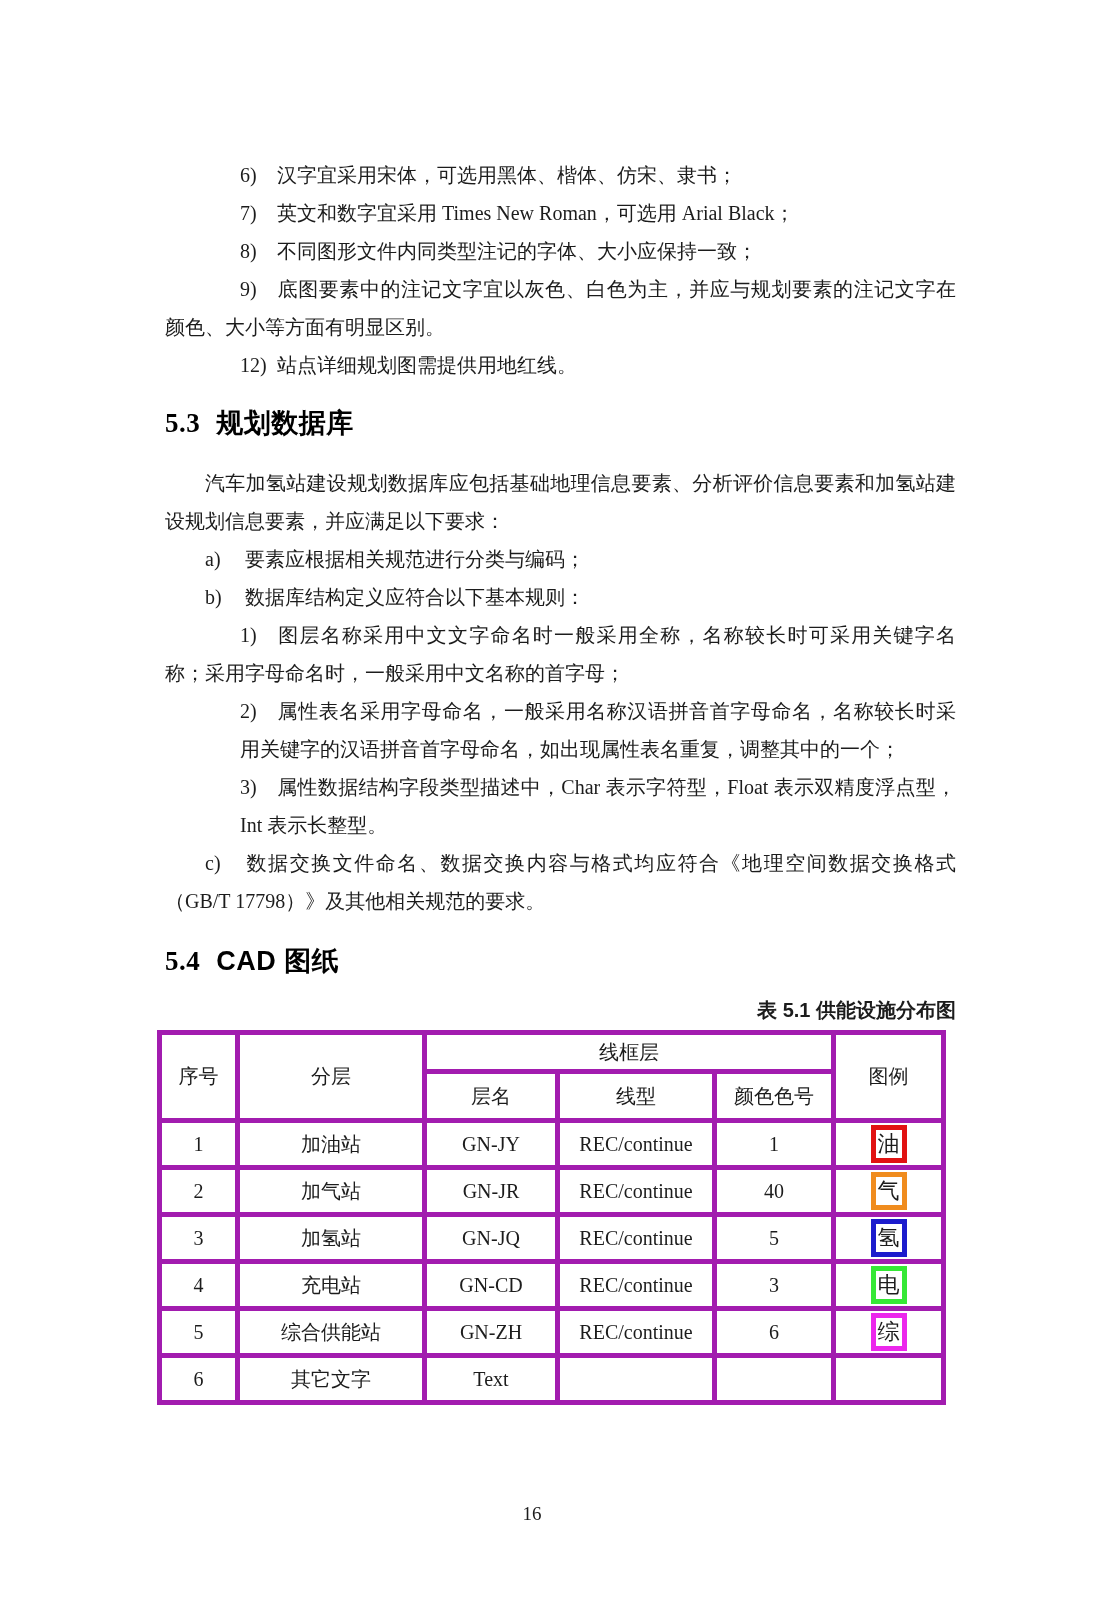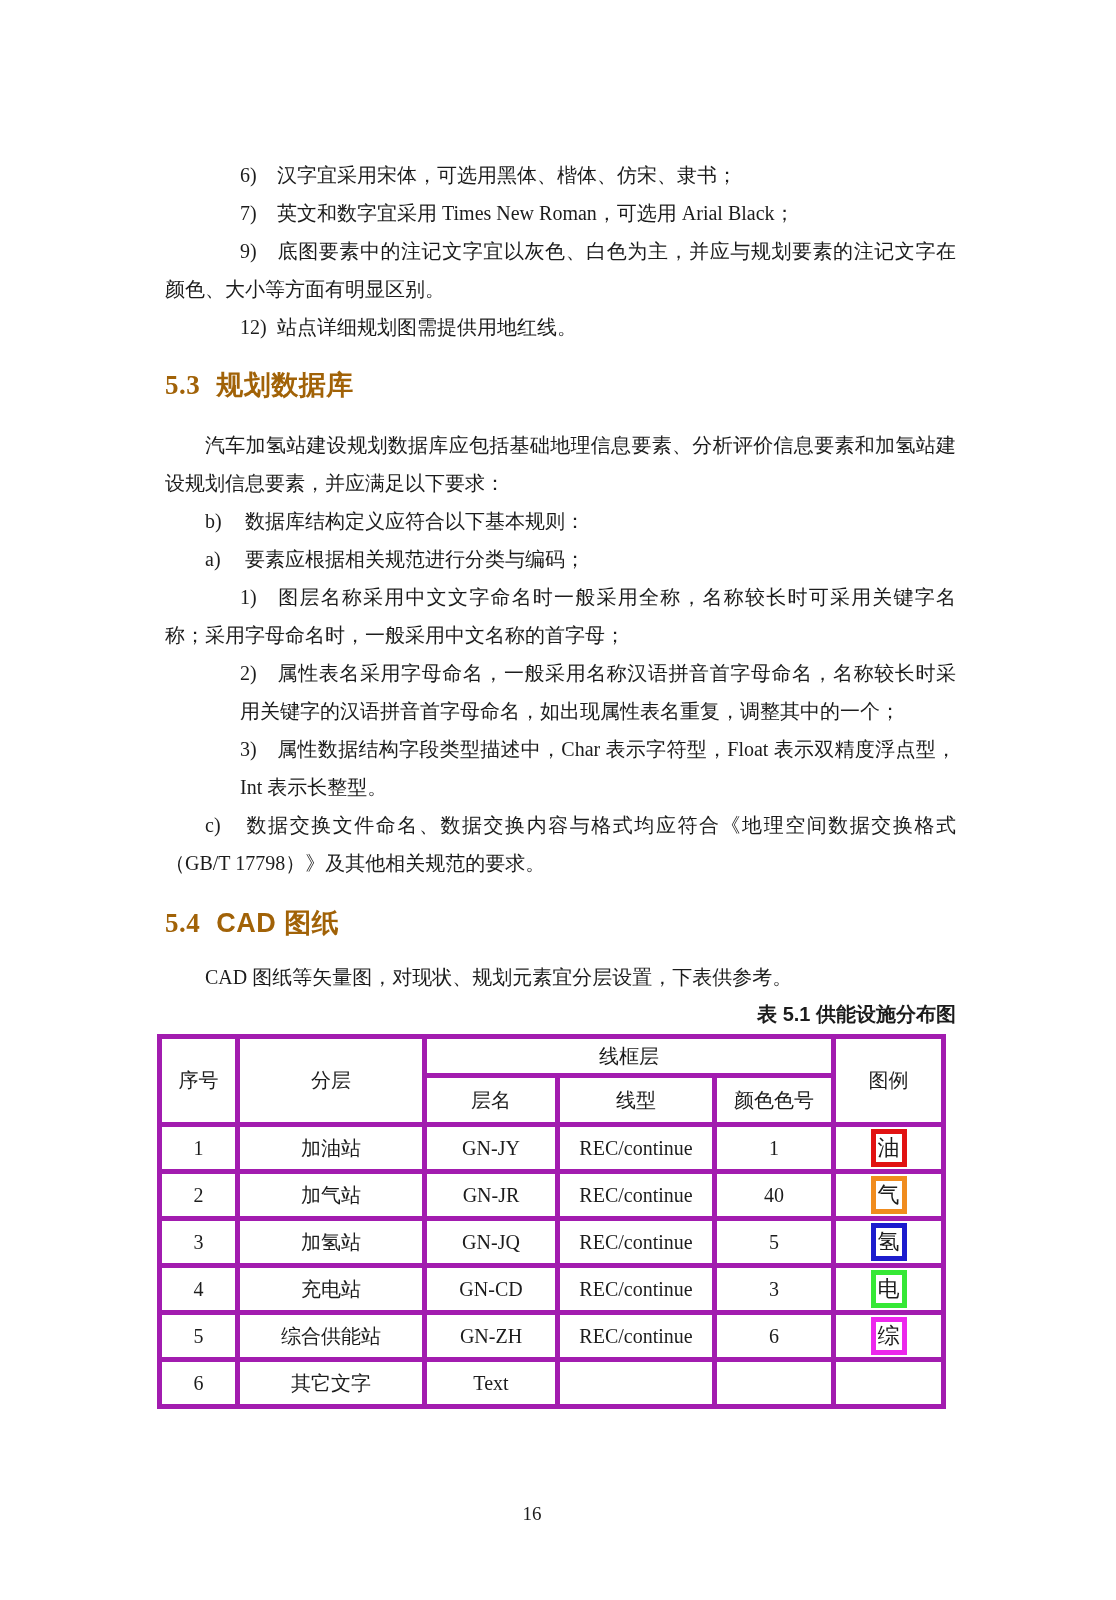--- a/index.html
+++ b/index.html
@@ -23,21 +23,21 @@
   .li-keep { padding-left:75px; text-indent:0; }
   .li-keep .marker { width:37px; margin-left:0; }
 
   
   .abc { text-indent:40px; }
   .abc .marker { width:40px; }
   .para { text-indent:40px; }
 
   h2 {
     font-family:"Liberation Sans","DejaVu Sans",sans-serif;
-    font-size:27px; font-weight:bold; color:#a16207;
+    font-size:27px; font-weight:bold; color:#000000;
     line-height:34px; letter-spacing:0.5px;
   }
   h2.s53 { margin:22px 0 24px 0; }
   h2.s54 { margin:24px 0 18px 0; }
   .h-num { margin-right:16px; font-family:"Liberation Serif","DejaVu Serif",serif; }
 
   .caption {
     font-family:"Liberation Sans","DejaVu Sans",sans-serif;
     font-weight:bold; font-size:20px; line-height:28px;
     margin:4px 0 6px 40px; text-align:right;
@@ -70,39 +70,39 @@
   }
 </style>
 </head>
 <body>
 
 <div class="page">
   <div class="content">
 
     <p class="li"><span class="marker">6)</span><span>汉字宜采用宋体，可选用黑体、楷体、仿宋、隶书；</span></p>
     <p class="li"><span class="marker">7)</span><span>英文和数字宜采用 Times New Roman，可选用 Arial Black；</span></p>
+    <p class="li"><span class="marker">8)</span><span>不同图形文件内同类型注记的字体、大小应保持一致；</span></p>
     <p class="li"><span class="marker">9)</span><span>底图要素中的注记文字宜以灰色、白色为主，并应与规划要素的注记文字在颜色、大小等方面有明显区别。</span></p>
     <p class="li"><span class="marker">12)</span><span>站点详细规划图需提供用地红线。</span></p>
 
     <h2 class="s53"><span class="h-num">5.3</span><span>规划数据库</span></h2>
 
     <p class="para">汽车加氢站建设规划数据库应包括基础地理信息要素、分析评价信息要素和加氢站建设规划信息要素，并应满足以下要求：</p>
 
+    <p class="abc"><span class="marker">a)</span><span>要素应根据相关规范进行分类与编码；</span></p>
     <p class="abc"><span class="marker">b)</span><span>数据库结构定义应符合以下基本规则：</span></p>
-    <p class="abc"><span class="marker">a)</span><span>要素应根据相关规范进行分类与编码；</span></p>
 
     <p class="li"><span class="marker">1)</span><span>图层名称采用中文文字命名时一般采用全称，名称较长时可采用关键字名称；采用字母命名时，一般采用中文名称的首字母；</span></p>
     <p class="li-keep"><span class="marker">2)</span><span>属性表名采用字母命名，一般采用名称汉语拼音首字母命名，名称较长时采用关键字的汉语拼音首字母命名，如出现属性表名重复，调整其中的一个；</span></p>
     <p class="li-keep"><span class="marker">3)</span><span>属性数据结构字段类型描述中，Char 表示字符型，Float 表示双精度浮点型，Int 表示长整型。</span></p>
 
     <p class="abc"><span class="marker">c)</span><span>数据交换文件命名、数据交换内容与格式均应符合《地理空间数据交换格式（GB/T 17798）》及其他相关规范的要求。</span></p>
 
     <h2 class="s54"><span class="h-num">5.4</span><span>CAD 图纸</span></h2>
 
-    <p class="para">CAD 图纸等矢量图，对现状、规划元素宜分层设置，下表供参考。</p>
 
     <div class="caption">表 5.1 供能设施分布图</div>
 
     <table class="layer-table">
       <colgroup>
         <col style="width:78px">
           <col style="width:187px">
           <col style="width:133px">
         <col style="width:157px">
           <col style="width:119px">

